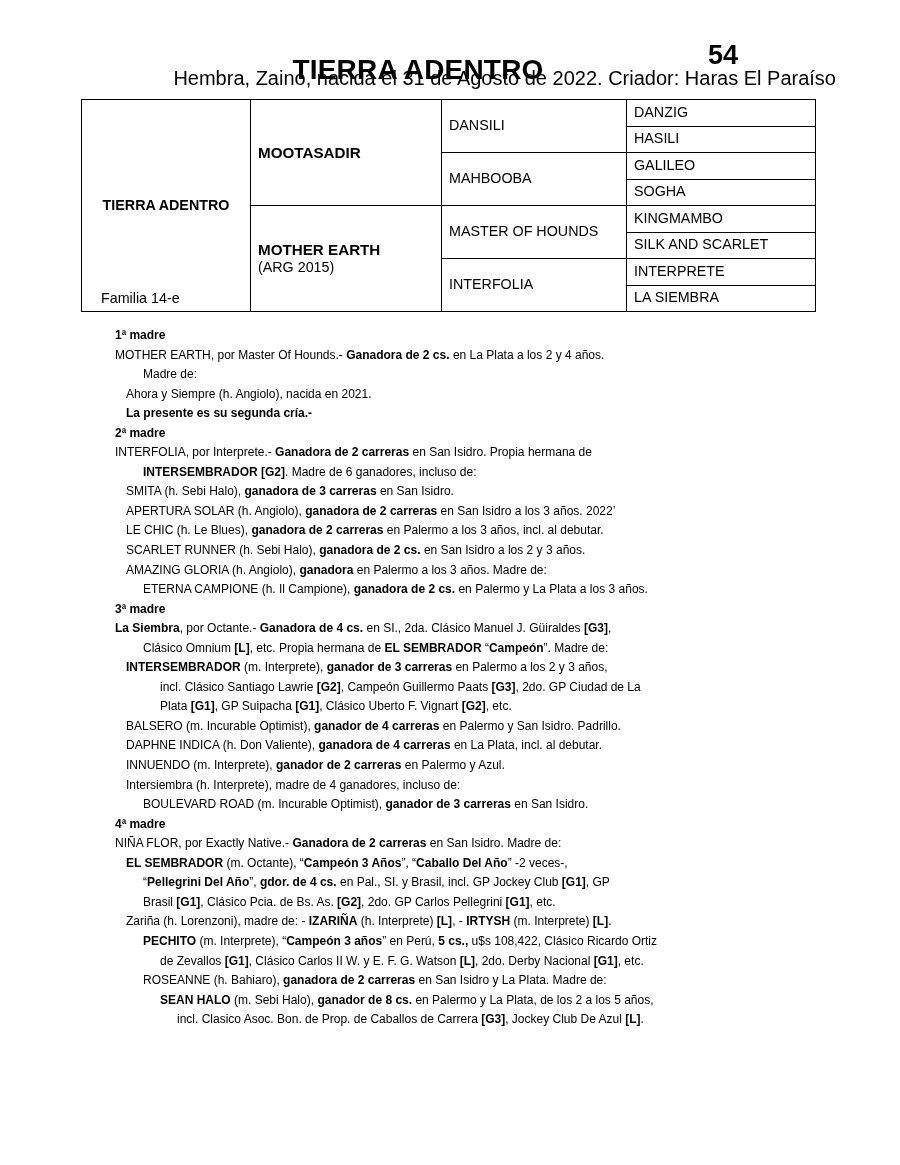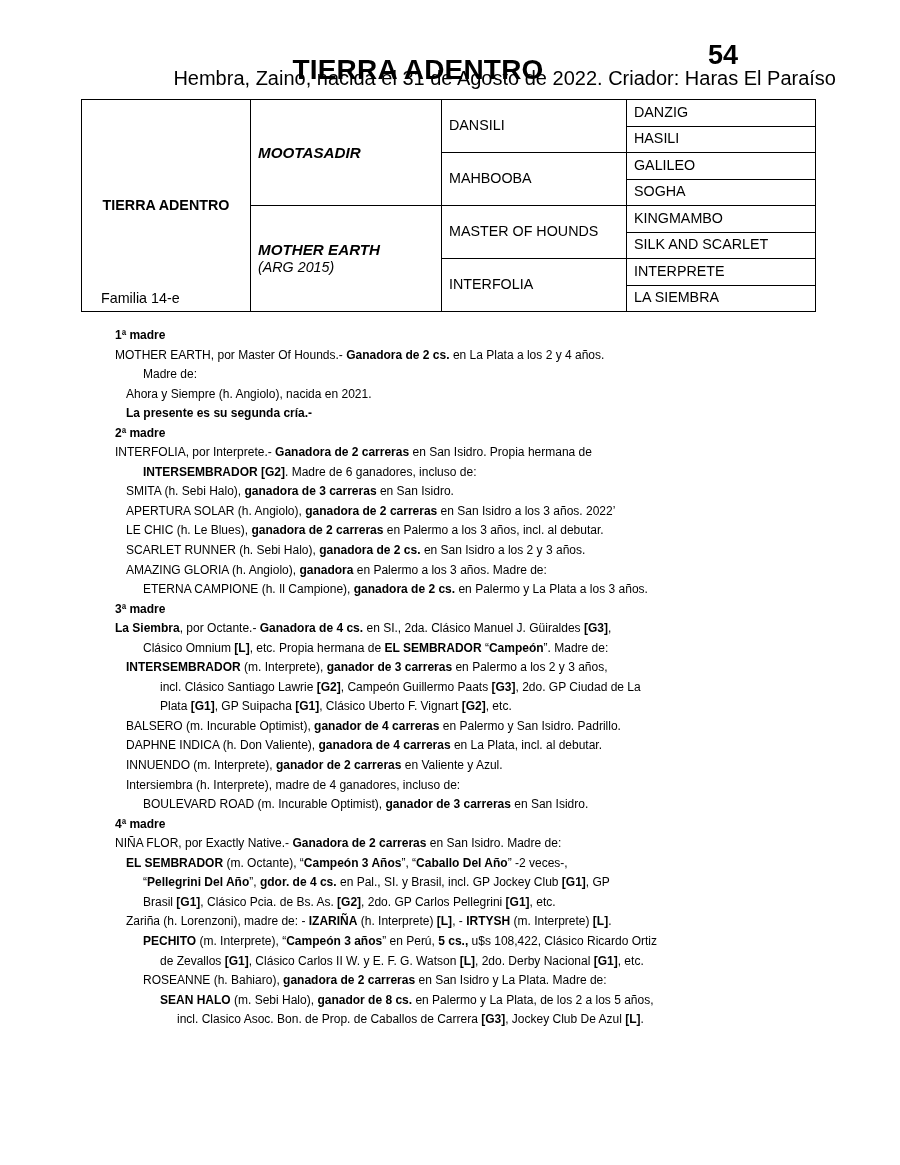--- a/index.html
+++ b/index.html
@@ -93,21 +93,20 @@
   }
   .familia {
     position: absolute;
     left: 19px;
     bottom: 3px;
     font-size: 14.3px;
     font-weight: normal;
   }
   .sire-cell {
     height: 86px;
-    font-style: italic;
   }
   .sire-name {
     font-weight: bold;
     font-size: 15.2px;
     display: block;
   }
   .sire-year {
     font-weight: normal;
     font-size: 14.3px;
     display: block;
@@ -212,21 +211,21 @@
     <div class="ln i2"><span>ETERNA CAMPIONE (h. Il Campione), </span><b>ganadora de 2 cs.</b><span> en Palermo y La Plata a los 3 años.</span></div>
 
     <div class="ln i0 gen-head">3ª madre</div>
     <div class="ln i0"><b>La Siembra</b><span>, por Octante.- </span><b>Ganadora de 4 cs.</b><span> en SI., 2da. Clásico Manuel J. Güiraldes </span><b>[G3]</b><span>,</span></div>
     <div class="ln i2"><span>Clásico Omnium </span><b>[L]</b><span>, etc. Propia hermana de </span><b>EL SEMBRADOR</b><span> “</span><b>Campeón</b><span>”. Madre de:</span></div>
     <div class="ln i1"><b>INTERSEMBRADOR</b><span> (m. Interprete), </span><b>ganador de 3 carreras</b><span> en Palermo a los 2 y 3 años,</span></div>
     <div class="ln i3"><span>incl. Clásico Santiago Lawrie </span><b>[G2]</b><span>, Campeón Guillermo Paats </span><b>[G3]</b><span>, 2do. GP Ciudad de La</span></div>
     <div class="ln i3"><span>Plata </span><b>[G1]</b><span>, GP Suipacha </span><b>[G1]</b><span>, Clásico Uberto F. Vignart </span><b>[G2]</b><span>, etc.</span></div>
     <div class="ln i1"><span>BALSERO (m. Incurable Optimist), </span><b>ganador de 4 carreras</b><span> en Palermo y San Isidro. Padrillo.</span></div>
     <div class="ln i1"><span>DAPHNE INDICA (h. Don Valiente), </span><b>ganadora de 4 carreras</b><span> en La Plata, incl. al debutar.</span></div>
-    <div class="ln i1"><span>INNUENDO (m. Interprete), </span><b>ganador de 2 carreras</b><span> en Valiente y Azul.</span></div>
+    <div class="ln i1"><span>INNUENDO (m. Interprete), </span><b>ganador de 2 carreras</b><span> en Palermo y Azul.</span></div>
     <div class="ln i1"><span>Intersiembra (h. Interprete), madre de 4 ganadores, incluso de:</span></div>
     <div class="ln i2"><span>BOULEVARD ROAD (m. Incurable Optimist), </span><b>ganador de 3 carreras</b><span> en San Isidro.</span></div>
 
     <div class="ln i0 gen-head">4ª madre</div>
     <div class="ln i0"><span>NIÑA FLOR, por Exactly Native.- </span><b>Ganadora de 2 carreras</b><span> en San Isidro. Madre de:</span></div>
     <div class="ln i1"><b>EL SEMBRADOR</b><span> (m. Octante), “</span><b>Campeón 3 Años</b><span>”, “</span><b>Caballo Del Año</b><span>” -2 veces-,</span></div>
     <div class="ln i2"><span>“</span><b>Pellegrini Del Año</b><span>”, </span><b>gdor. de 4 cs.</b><span> en Pal., SI. y Brasil, incl. GP Jockey Club </span><b>[G1]</b><span>, GP</span></div>
     <div class="ln i2"><span>Brasil </span><b>[G1]</b><span>, Clásico Pcia. de Bs. As. </span><b>[G2]</b><span>, 2do. GP Carlos Pellegrini </span><b>[G1]</b><span>, etc.</span></div>
     <div class="ln i1"><span>Zariña (h. Lorenzoni), madre de: - </span><b>IZARIÑA</b><span> (h. Interprete) </span><b>[L]</b><span>, - </span><b>IRTYSH</b><span> (m. Interprete) </span><b>[L]</b><span>.</span></div>
     <div class="ln i2"><b>PECHITO</b><span> (m. Interprete), “</span><b>Campeón 3 años</b><span>” en Perú, </span><b>5 cs.,</b><span> u$s 108,422, Clásico Ricardo Ortiz</span></div>

